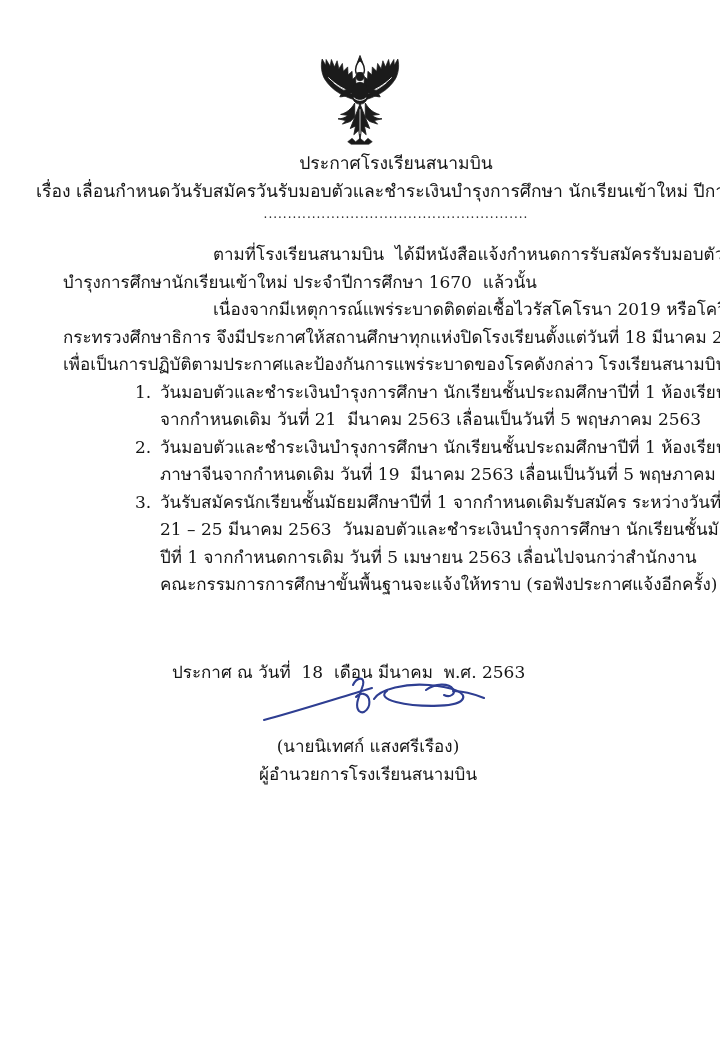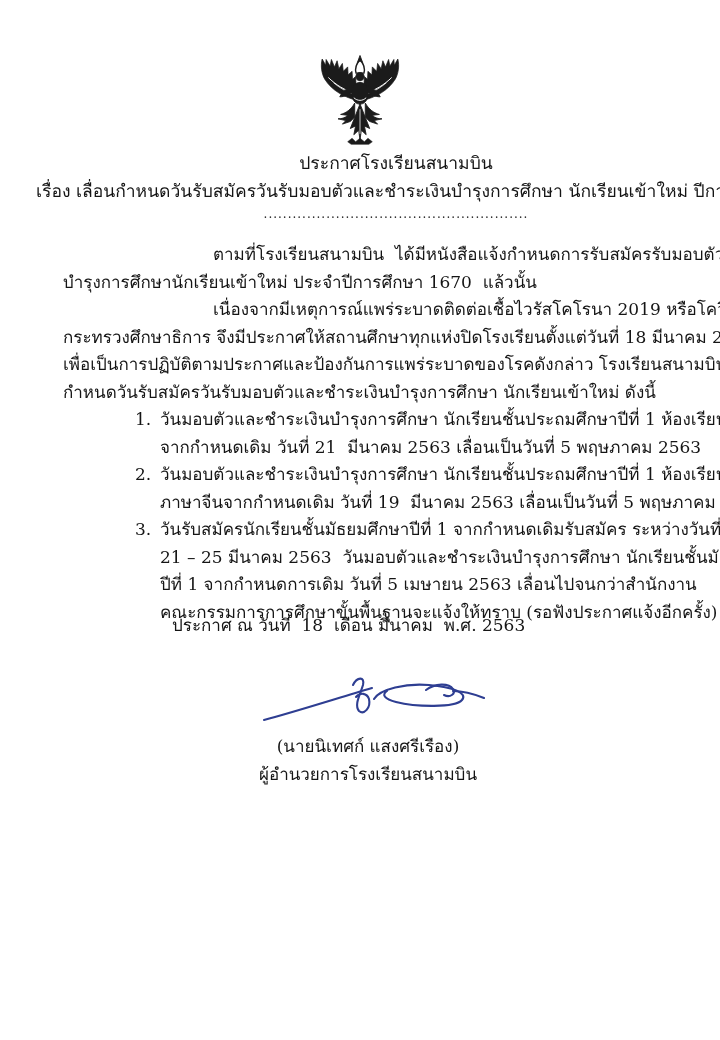--- a/index.html
+++ b/index.html
@@ -10,21 +10,21 @@
   .line{white-space:pre;line-height:27.5px;font-size:17px;}
   .emblem{position:absolute;left:316px;top:54px;width:88px;height:98px;}
   .header-block{position:absolute;top:149px;left:0;width:720px;text-align:center;margin-left:36px;}
   .header-block .line{font-size:17.5px;line-height:28px;}
   .divider{font-size:12px;letter-spacing:1px;line-height:18px;color:#2a2a2a;white-space:pre;}
   .body-block{position:absolute;left:63px;top:241px;width:600px;}
   .first-indent{padding-left:150px;}
   .list-item{display:flex;margin-left:72px;}
   .list-num{width:25px;flex:none;}
   .list-text{flex:1;}
-  .date-block{position:absolute;left:172px;top:612px;text-align:center;}
+  .date-block{position:absolute;left:172px;top:659px;text-align:center;}
   .signature-wrap{position:absolute;left:256px;top:664px;width:236px;height:66px;}
   .sign-block{position:absolute;left:8px;top:732px;width:720px;text-align:center;}
   .sign-block .line{line-height:28px;}
 </style>
 </head>
 <body>
 
 <div class="page">
 
   <svg class="emblem" viewBox="0 0 100 110" xmlns="http://www.w3.org/2000/svg">
@@ -66,21 +66,20 @@
     <div class="line">เรื่อง เลื่อนกำหนดวันรับสมัครวันรับมอบตัวและชำระเงินบำรุงการศึกษา นักเรียนเข้าใหม่ ปีการศึกษา 2563</div>
     <div class="divider">.......................................................</div>
   </div>
 
   <div class="body-block">
     <div class="line first-indent">ตามที่โรงเรียนสนามบิน  ได้มีหนังสือแจ้งกำหนดการรับสมัครรับมอบตัวและชำระเงิน</div>
     <div class="line">บำรุงการศึกษานักเรียนเข้าใหม่ ประจำปีการศึกษา 1670  แล้วนั้น</div>
     <div class="line first-indent">เนื่องจากมีเหตุการณ์แพร่ระบาดติดต่อเชื้อไวรัสโคโรนา 2019 หรือโควิด-19</div>
     <div class="line">กระทรวงศึกษาธิการ จึงมีประกาศให้สถานศึกษาทุกแห่งปิดโรงเรียนตั้งแต่วันที่ 18 มีนาคม 2563 เป็นต้นไป</div>
     <div class="line">เพื่อเป็นการปฏิบัติตามประกาศและป้องกันการแพร่ระบาดของโรคดังกล่าว โรงเรียนสนามบิน จึงขอเลื่อน</div>
-    <div class="line">กำหนดวันรับสมัครวันรับมอบตัวและชำระเงินบำรุงการศึกษา นักเรียนเข้าใหม่ ดังนี้</div>
 
     <div class="list-item">
       <div class="list-num line">1.</div>
       <div class="list-text">
         <div class="line">วันมอบตัวและชำระเงินบำรุงการศึกษา นักเรียนชั้นประถมศึกษาปีที่ 1 ห้องเรียนปกติ</div>
         <div class="line">จากกำหนดเดิม วันที่ 21  มีนาคม 2563 เลื่อนเป็นวันที่ 5 พฤษภาคม 2563</div>
       </div>
     </div>
     <div class="list-item">
       <div class="list-num line">2.</div>

